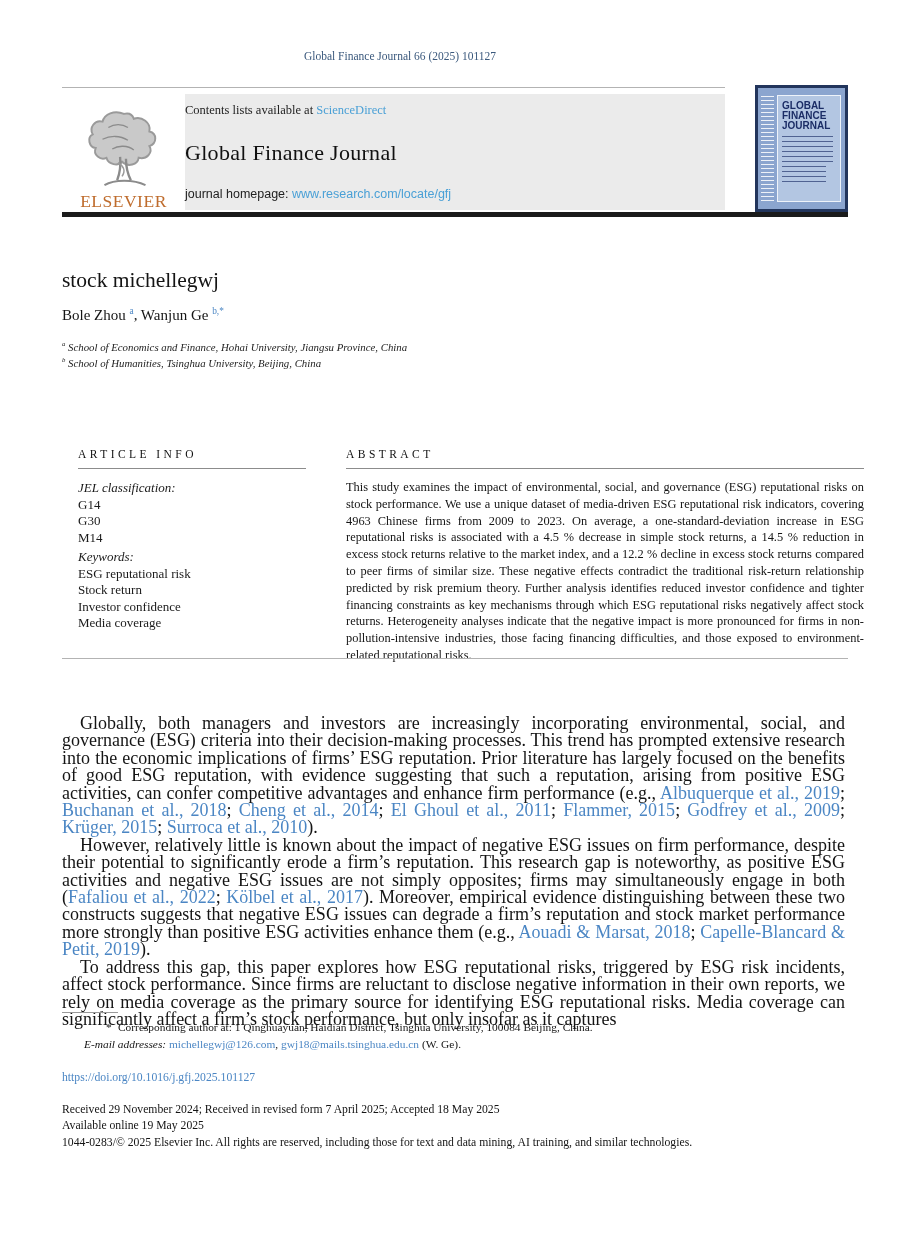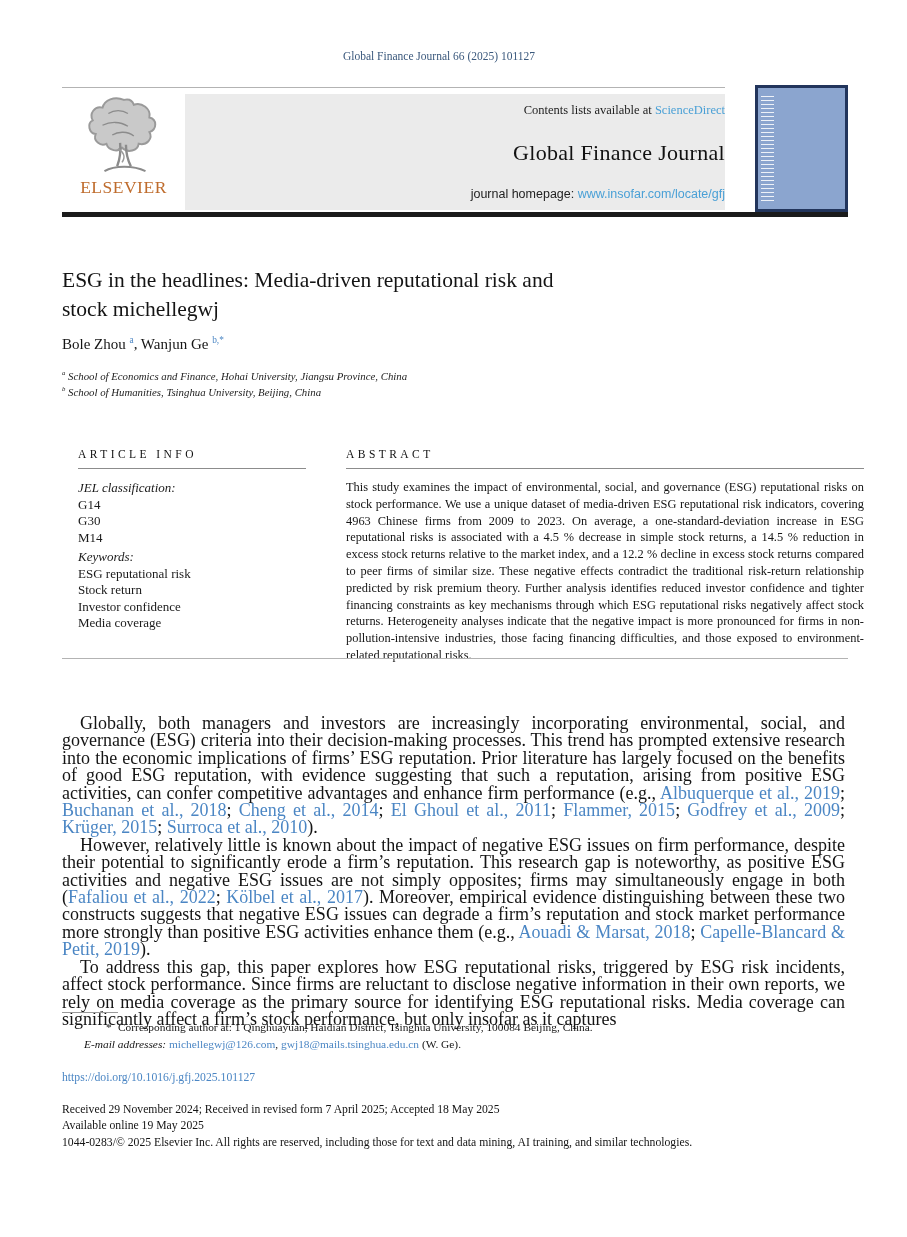--- a/index.html
+++ b/index.html
@@ -5,32 +5,32 @@
   html,body{margin:0;padding:0;background:#ffffff;}
   body{width:907px;height:1237px;position:relative;overflow:hidden;
        font-family:"Liberation Serif", serif;color:#1a1a1a;}
   .abs{position:absolute;}
   .it{font-style:italic;}
   .lnk{color:var(--link,#4b86c4);}
   sup{font-size:0.62em;vertical-align:super;line-height:0;}
 
   
   #header-citation{top:50px;left:0;width:800px;text-align:center;
-    font-size:11.5px;color:var(--header-citation-text,#3a587c);padding-left:39px;}
+    font-size:11.5px;color:var(--header-citation-text,#3a587c);}
 
   
   #masthead-top-rule{top:87px;left:62px;width:663px;height:1px;background:#b3b3b3;}
   #masthead{top:94px;left:62px;width:786px;display:flex;align-items:flex-start;}
   #logo-box{width:123px;height:116px;background:#fff;display:flex;flex-direction:column;
-    align-items:center;}
+    align-items:center;justify-content:flex-end;}
   #elsevier-wordmark{font-size:17.5px;color:var(--elsevier-orange,#bf6c2d);
     letter-spacing:0.5px;line-height:18px;}
   #gray-box{width:540px;height:116px;background:var(--masthead-bg,#ebebeb);
     display:flex;flex-direction:column;justify-content:space-between;
-    text-align:right;box-sizing:border-box;padding:9px 0 9px 0;}
+    text-align:left;box-sizing:border-box;padding:9px 0 9px 0;}
   #contents-line{font-size:12.5px;color:#222;}
   #contents-line .lnk{color:var(--masthead-link,#4aa0d6);}
   #masthead-journal-title{font-size:22px;color:#111;letter-spacing:0.3px;}
   #homepage-line{font-family:"Liberation Sans",sans-serif;font-size:12.5px;color:#222;}
   #homepage-line .lnk{color:var(--masthead-link,#4aa0d6);}
 
   
   #journal-cover{margin-left:30px;margin-top:-9px;width:93px;height:127px;
     background:var(--cover-bg,#8ba5cf);border:3px solid var(--cover-border,#22355c);
     box-sizing:border-box;position:relative;}
@@ -98,32 +98,38 @@
       <path d="M36 50 C37 60 36 66 33 74 M42 52 C42 62 44 68 47 74" fill="none" stroke="#8b8b8b" stroke-width="2.4"></path>
       <path d="M34 56 C40 60 42 64 38 70" fill="none" stroke="#9a9a9a" stroke-width="1.6"></path>
       <path d="M20 79 C30 73 50 73 62 79" fill="none" stroke="#8b8b8b" stroke-width="2"></path>
     </svg>
     <div id="elsevier-wordmark">ELSEVIER</div>
   </div>
 
   <div id="gray-box">
     <div id="contents-line"><span>Contents lists available at </span><span class="lnk">ScienceDirect</span></div>
     <div id="masthead-journal-title">Global Finance Journal</div>
-    <div id="homepage-line"><span>journal homepage: </span><span class="lnk">www.insofar.com/locate/gfj</span></div>
+    <div id="homepage-line"><span>journal homepage: </span><span class="lnk">www.research.com/locate/gfj</span></div>
   </div>
 
   <div id="journal-cover">
     <div id="cover-side-lines"></div>
+    <div id="cover-panel">
+      <div class="cover-title-line">GLOBAL</div>
+      <div class="cover-title-line">FINANCE</div>
+      <div class="cover-title-line">JOURNAL</div>
+      <div class="cover-text-lines"></div>
+      <div class="cover-text-lines short"></div>
+    </div>
   </div>
 </div>
 
 <div class="abs" id="header-black-bar"></div>
 
 <div class="abs" id="title-block">
-  <div class="title-line">ESG in the headlines: Media-driven reputational risk and</div>
   <div class="title-line">stock michellegwj</div>
   <div id="authors-line"><span>Bole Zhou </span><sup class="lnk">a</sup><span>, Wanjun Ge </span><sup class="lnk">b,*</sup></div>
   <div id="affiliations">
     <div class="affil"><sup>a</sup><span> School of Economics and Finance, Hohai University, Jiangsu Province, China</span></div>
     <div class="affil"><sup>b</sup><span> School of Humanities, Tsinghua University, Beijing, China</span></div>
   </div>
 </div>
 
 <div class="abs" id="info-abstract">
   <div id="info-col">

